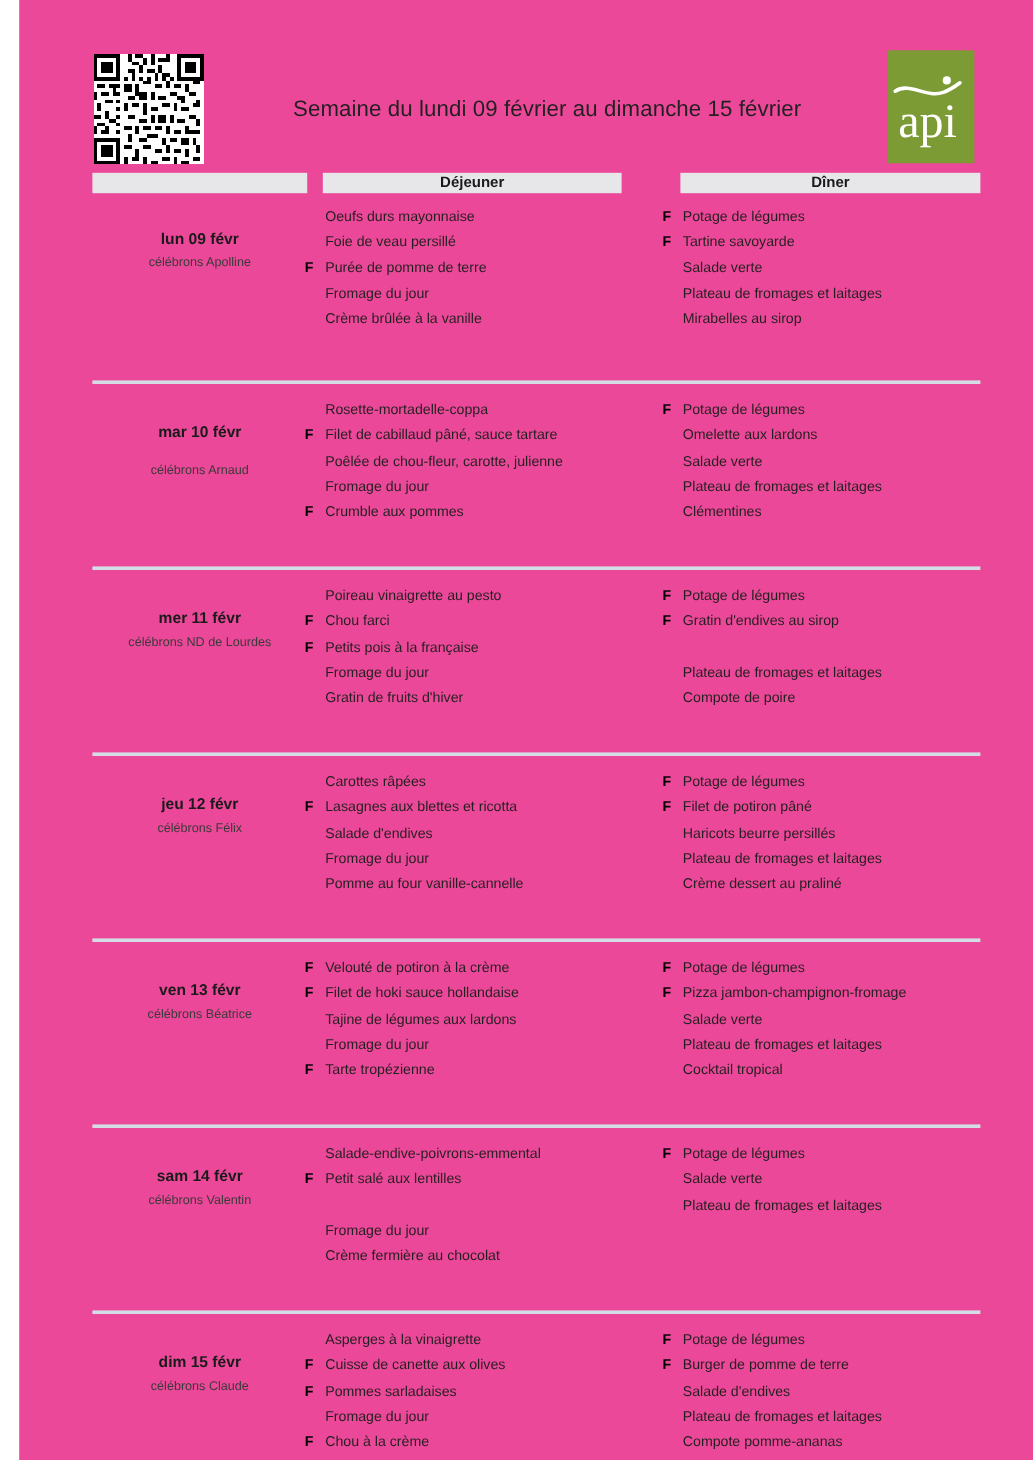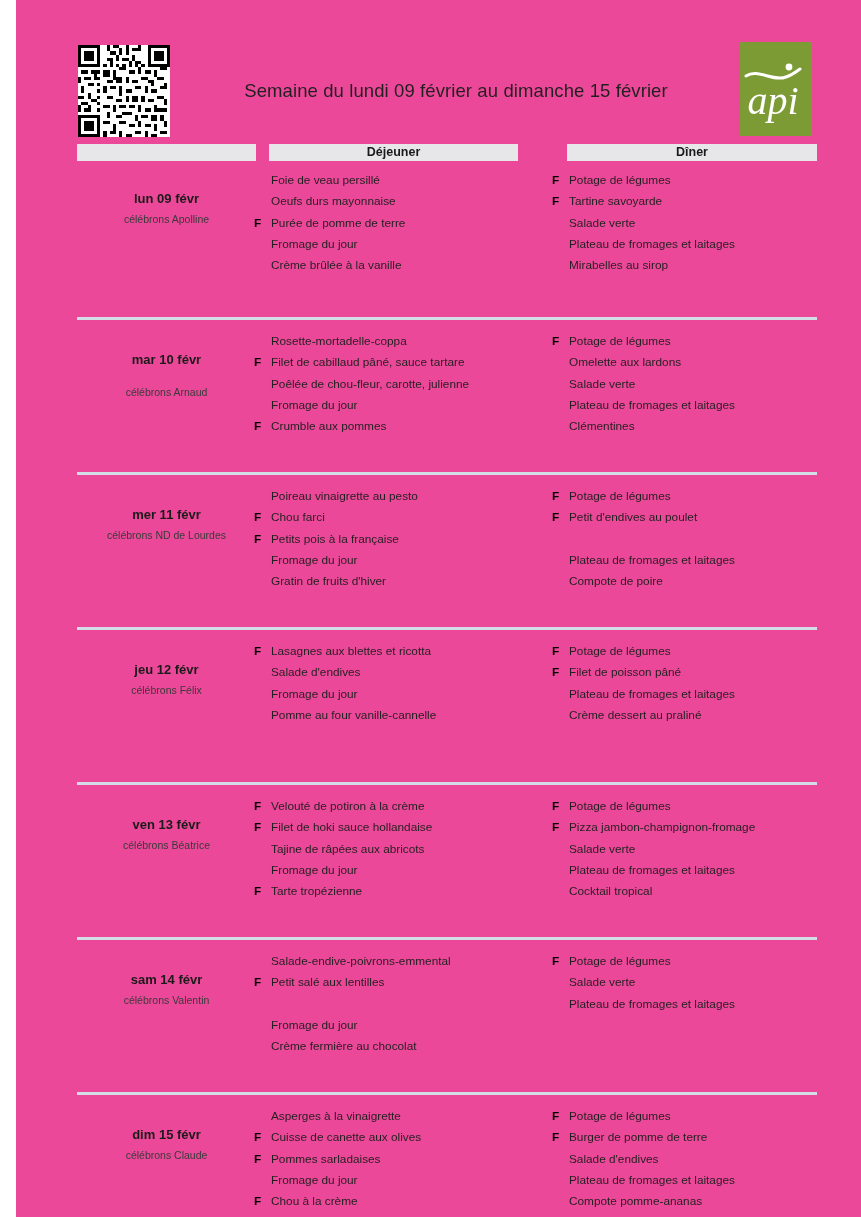--- a/index.html
+++ b/index.html
@@ -55,21 +55,20 @@
     white-space: nowrap;
   }
 
   .logo {
     position: absolute;
     left: 724px;
     top: 42px;
     width: 72px;
     height: 94px;
     background: #7d9b35;
-    font-style: italic;
   }
   .logo svg { display: block; width: 66px; height: 94px; }
 
   
   .colhead {
     position: absolute;
     height: 17px;
     background: #e7e7ea;
     font-size: 12.5px;
     font-weight: bold;
@@ -327,25 +326,25 @@
 
   <div class="daygrid" id="daygrid">
       <div class="day">
         <div class="day-col">
           <div class="day-name" style="top: 6px;">lun 09 févr</div>
           <div class="day-saint" style="top: 51px;">célébrons Apolline</div>
         </div>
         <div class="meal-col lunch" style="top: 8px;">
           <div class="meal-item">
             <span class="mark"></span>
+            <span class="label">Oeufs durs mayonnaise</span>
+          </div>
+          <div class="meal-item">
+            <span class="mark"></span>
             <span class="label">Foie de veau persillé</span>
-          </div>
-          <div class="meal-item">
-            <span class="mark"></span>
-            <span class="label">Oeufs durs mayonnaise</span>
           </div>
           <div class="meal-item">
             <span class="mark">F</span>
             <span class="label">Purée de pomme de terre</span>
           </div>
           <div class="meal-item">
             <span class="mark"></span>
             <span class="label">Fromage du jour</span>
           </div>
           <div class="meal-item">
@@ -455,21 +454,21 @@
             <span class="label">Gratin de fruits d'hiver</span>
           </div>
         </div>
         <div class="meal-col dinner" style="top: 14px;">
           <div class="meal-item">
             <span class="mark">F</span>
             <span class="label">Potage de légumes</span>
           </div>
           <div class="meal-item">
             <span class="mark">F</span>
-            <span class="label">Petit d'endives au poulet</span>
+            <span class="label">Gratin d'endives au sirop</span>
           </div>
           <div class="meal-item">
             <span class="mark"></span>
             <span class="label"></span>
           </div>
           <div class="meal-item">
             <span class="mark"></span>
             <span class="label">Plateau de fromages et laitages</span>
           </div>
           <div class="meal-item">
@@ -479,20 +478,24 @@
         </div>
       </div>
       <div class="day">
         <div class="sep"></div>
         <div class="day-col">
           <div class="day-name" style="top: 12px;">jeu 12 févr</div>
           <div class="day-saint" style="top: 57px;">célébrons Félix</div>
         </div>
         <div class="meal-col lunch" style="top: 14px;">
           <div class="meal-item">
+            <span class="mark"></span>
+            <span class="label">Carottes râpées</span>
+          </div>
+          <div class="meal-item">
             <span class="mark">F</span>
             <span class="label">Lasagnes aux blettes et ricotta</span>
           </div>
           <div class="meal-item">
             <span class="mark"></span>
             <span class="label">Salade d'endives</span>
           </div>
           <div class="meal-item">
             <span class="mark"></span>
             <span class="label">Fromage du jour</span>
@@ -502,21 +505,25 @@
             <span class="label">Pomme au four vanille-cannelle</span>
           </div>
         </div>
         <div class="meal-col dinner" style="top: 14px;">
           <div class="meal-item">
             <span class="mark">F</span>
             <span class="label">Potage de légumes</span>
           </div>
           <div class="meal-item">
             <span class="mark">F</span>
-            <span class="label">Filet de poisson pâné</span>
+            <span class="label">Filet de potiron pâné</span>
+          </div>
+          <div class="meal-item">
+            <span class="mark"></span>
+            <span class="label">Haricots beurre persillés</span>
           </div>
           <div class="meal-item">
             <span class="mark"></span>
             <span class="label">Plateau de fromages et laitages</span>
           </div>
           <div class="meal-item">
             <span class="mark"></span>
             <span class="label">Crème dessert au praliné</span>
           </div>
         </div>
@@ -531,21 +538,21 @@
           <div class="meal-item">
             <span class="mark">F</span>
             <span class="label">Velouté de potiron à la crème</span>
           </div>
           <div class="meal-item">
             <span class="mark">F</span>
             <span class="label">Filet de hoki sauce hollandaise</span>
           </div>
           <div class="meal-item">
             <span class="mark"></span>
-            <span class="label">Tajine de râpées aux abricots</span>
+            <span class="label">Tajine de légumes aux lardons</span>
           </div>
           <div class="meal-item">
             <span class="mark"></span>
             <span class="label">Fromage du jour</span>
           </div>
           <div class="meal-item">
             <span class="mark">F</span>
             <span class="label">Tarte tropézienne</span>
           </div>
         </div>

